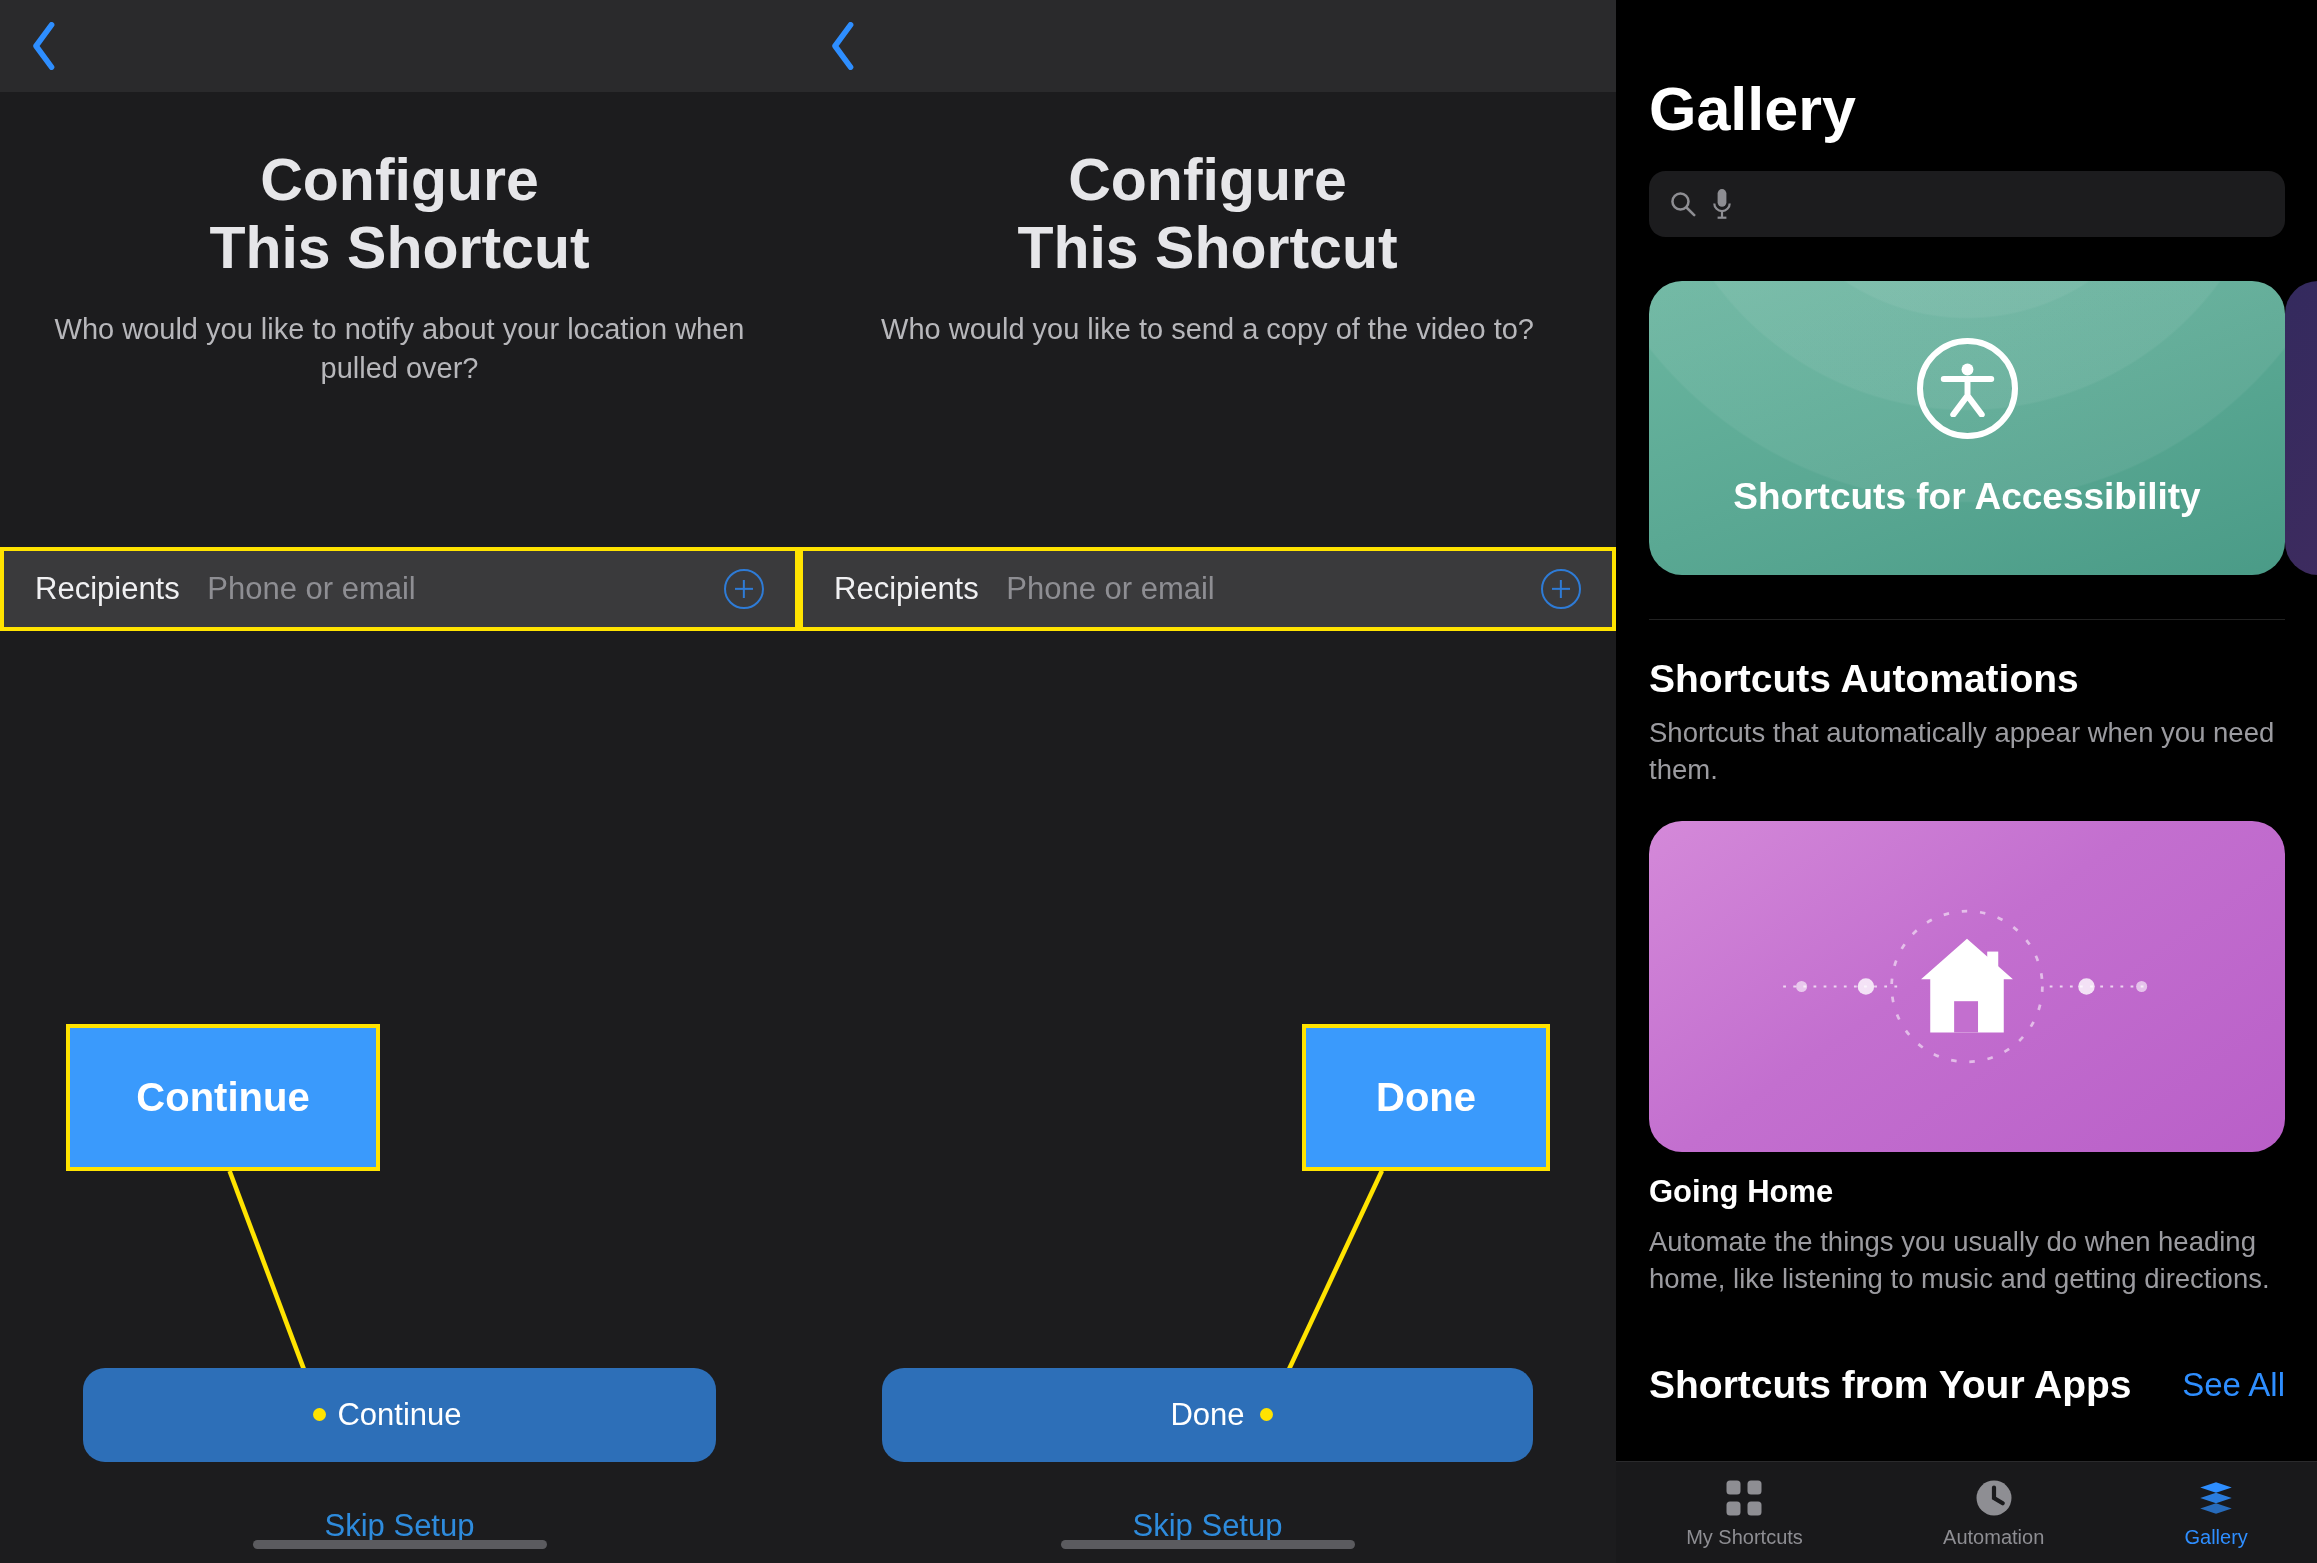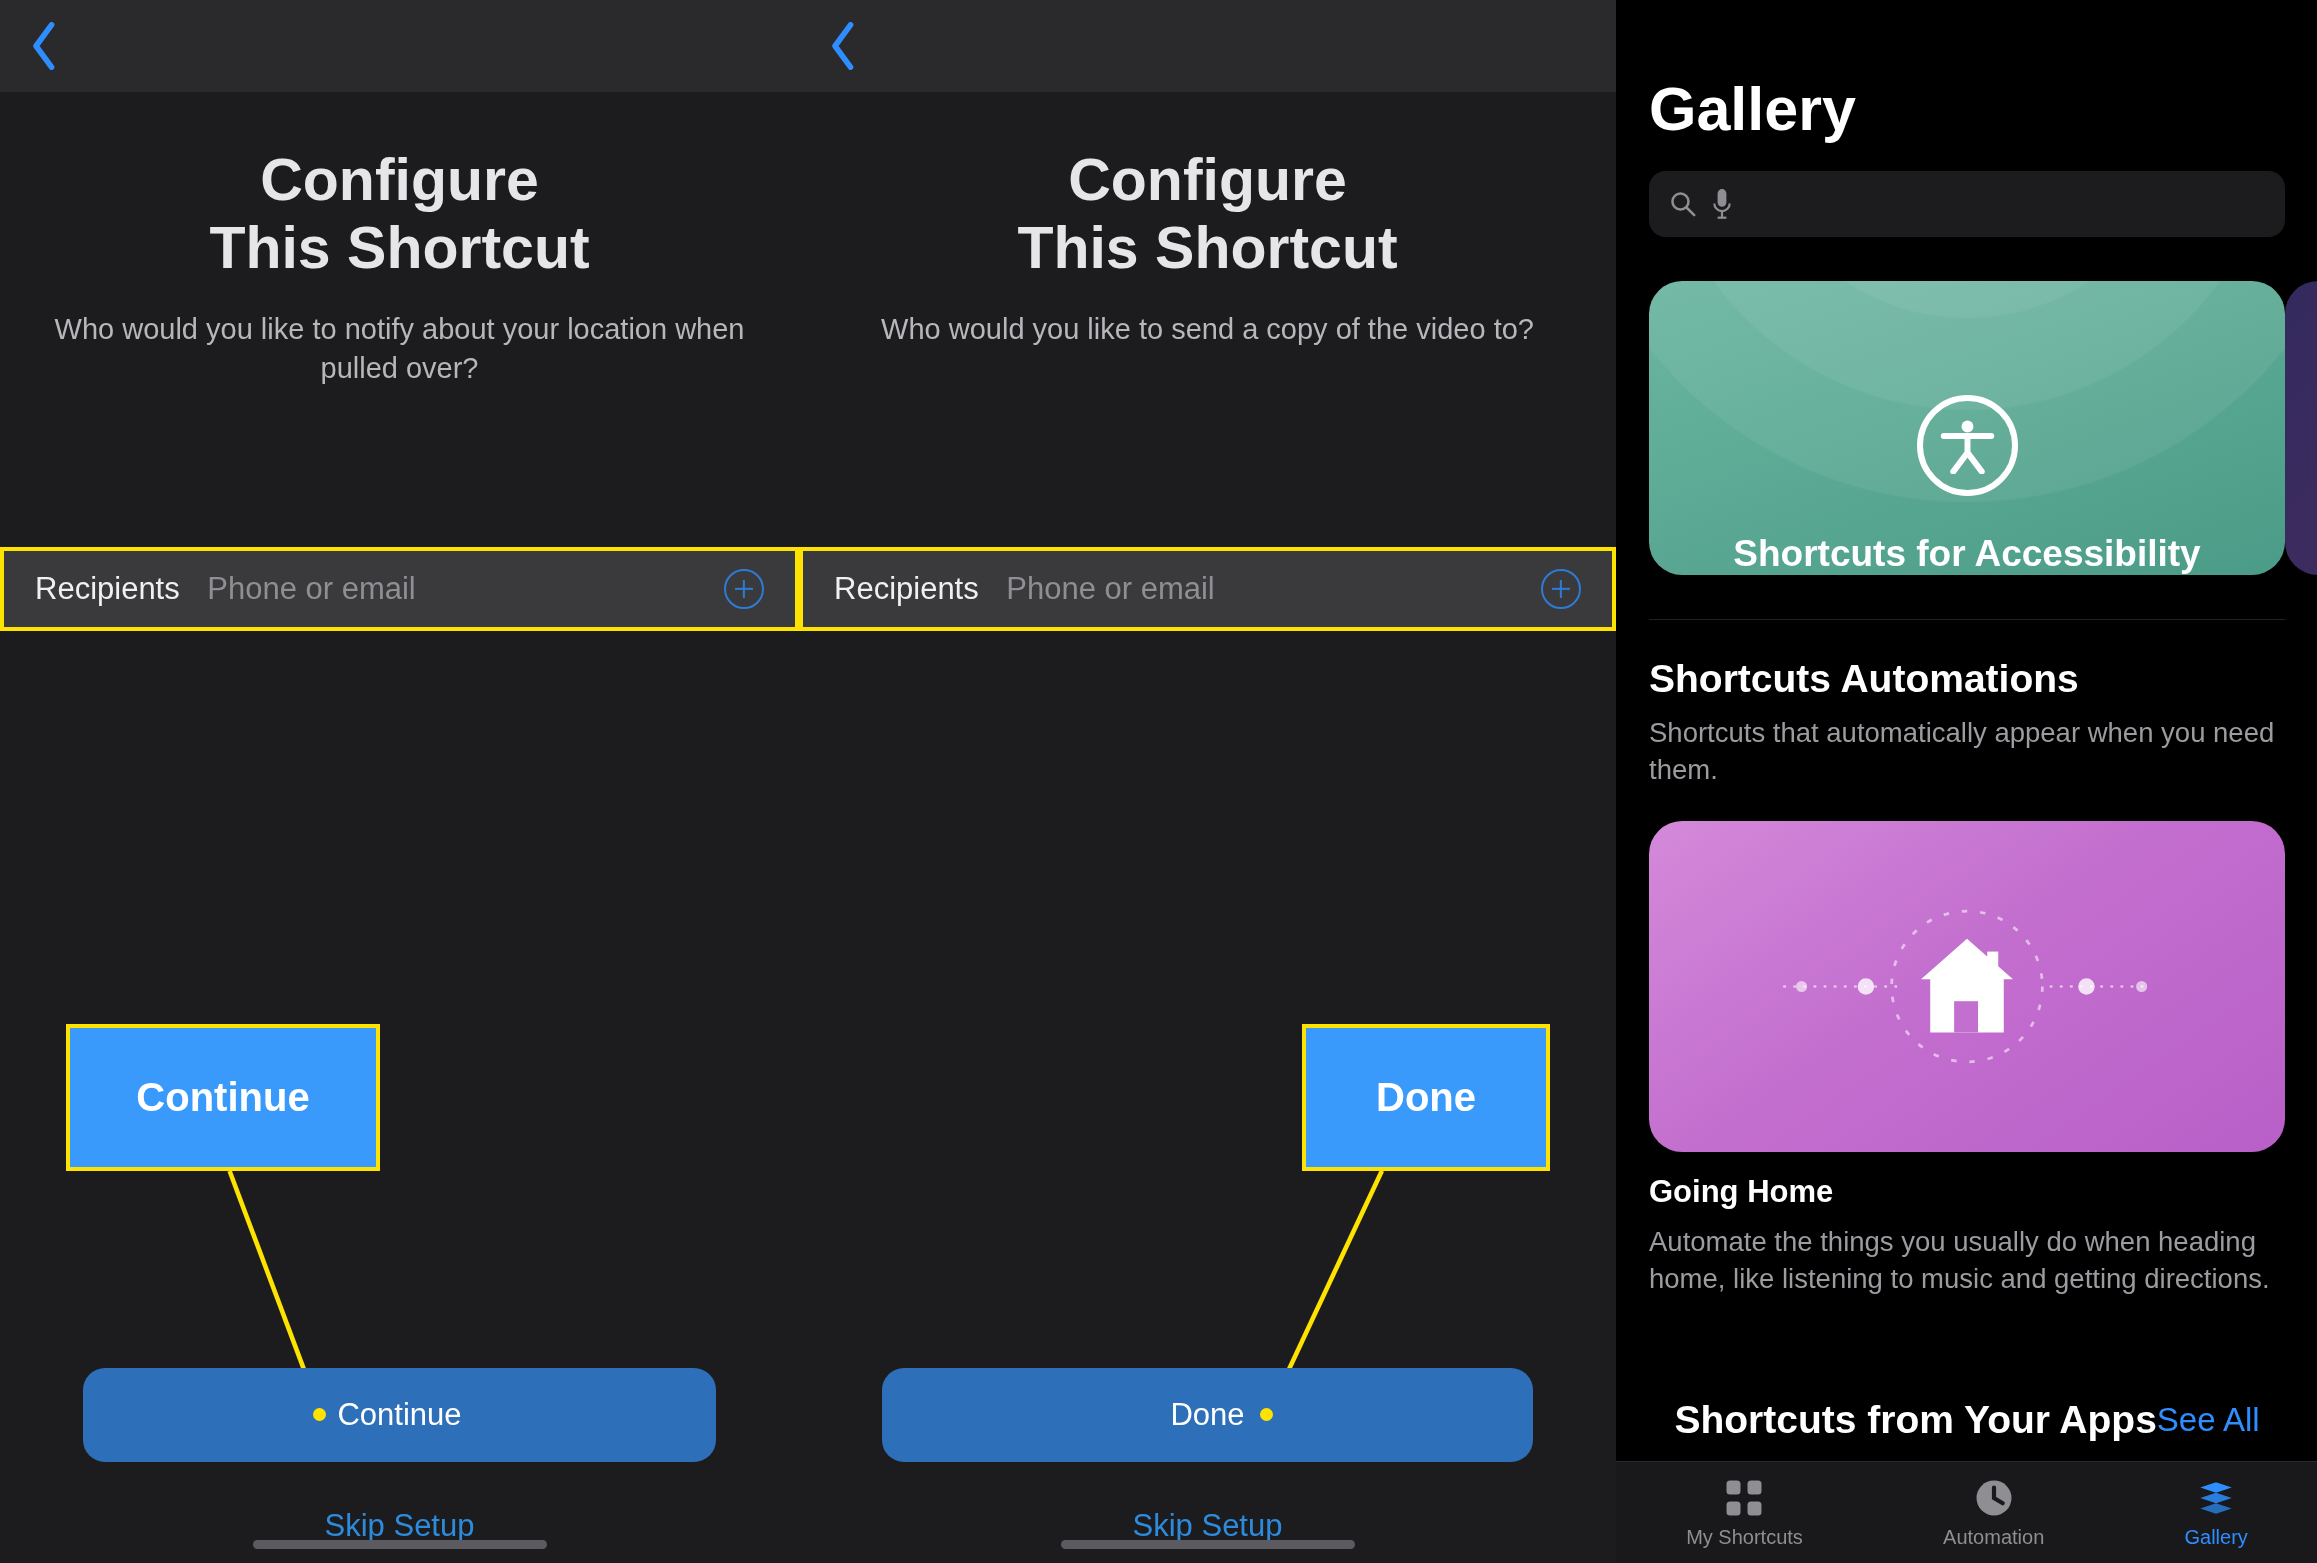--- a/index.html
+++ b/index.html
@@ -124,21 +124,20 @@
   .searchbar .stext { flex:1; font-size:29px; color:#8e8e93;}
   .searchbar .mic { width:24px; height:33px; }
   .card {
     margin-top: 44px;
     height: 294px; border-radius: 33px;
     display:flex; flex-direction:column; align-items:center; justify-content:center;
     color:#fff; position:relative; overflow:hidden;
   }
   .card.access {
     background: linear-gradient(160deg,#6bb6a0,#4a9b87);
-    justify-content: flex-end;
   }
   .card.access .waves {
     position:absolute; inset:0;
     background:
       radial-gradient(circle at 50% -184px, rgba(255,255,255,0.06) 220px, transparent 222px),
       radial-gradient(circle at 50% -184px, rgba(255,255,255,0.06) 312px, transparent 314px),
       radial-gradient(circle at 50% -184px, rgba(255,255,255,0.06) 404px, transparent 406px);
   }
   .access-icon {
     width:101px; height:101px; border:6.4px solid #fff; border-radius:50%;
@@ -154,21 +153,21 @@
   .cards-scroll { position:relative; margin-top:0; }
   .divider { border-top:0.9px solid #222; margin-top:44px;}
   .section-h { font-size:39px; font-weight:800; margin-top:37px;}
   .section-sub { font-size:27.5px; color:#9b9ba0; margin-top:13px; line-height:1.35;}
   .home-card {
     margin-top:33px; height:331px; border-radius:33px;
     background: linear-gradient(145deg,#d489d9 0%,#c36fcf 45%,#b95fc8 100%);
     position:relative; display:flex; align-items:center; justify-content:center;
     overflow:hidden;
   }
-  .rowflex { display:flex; align-items:center; justify-content:center; margin-top:100px;}
+  .rowflex { display:flex; align-items:center; justify-content:space-between; margin-top:65px;}
   .seeall { color:#2e8eff; font-size:33px; font-weight:500;}
   .tabbar {
     position:absolute; left:0; right:0; bottom:0; height:103px;
     background:#1a1a1cfa; display:flex; align-items:center; justify-content:space-around;
     border-top:0.9px solid #2a2a2c;
   }
   .tab { display:flex; flex-direction:column; align-items:center; gap:7.3px; font-size:20px; color:#8e8e93;}
   .tab.active { color:#2e8eff; }
   .tab svg { width:42px; height:42px; }
   .below-home-title { font-size:31px; font-weight:600; margin-top:22px;}

